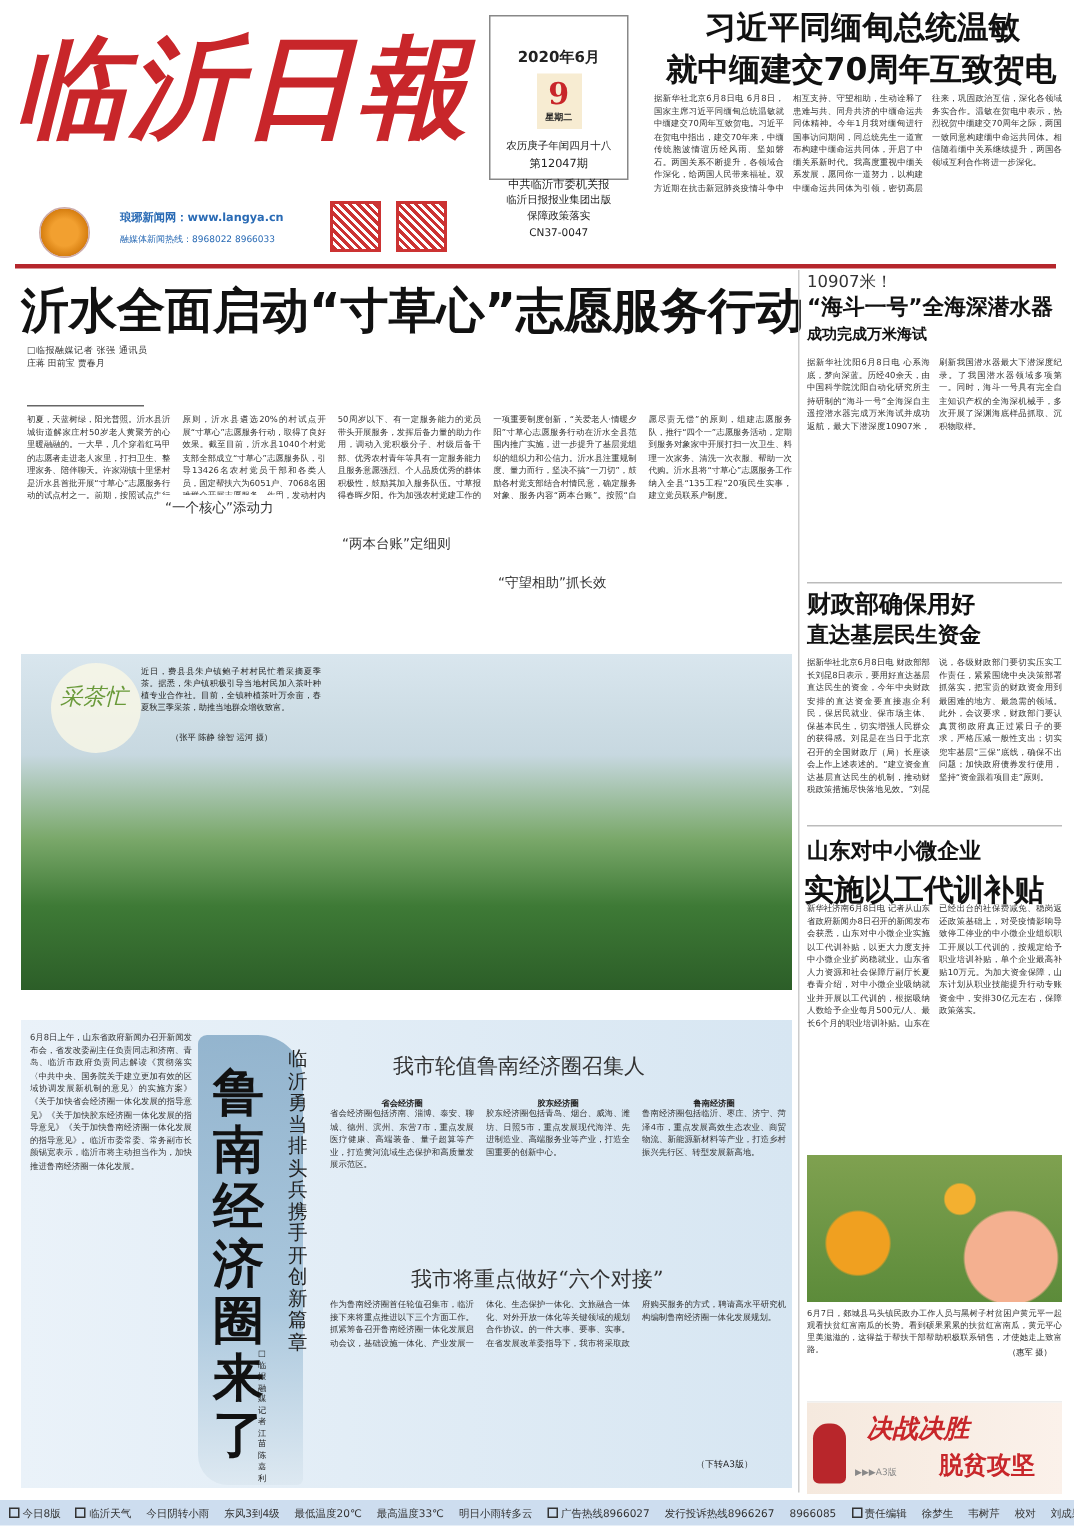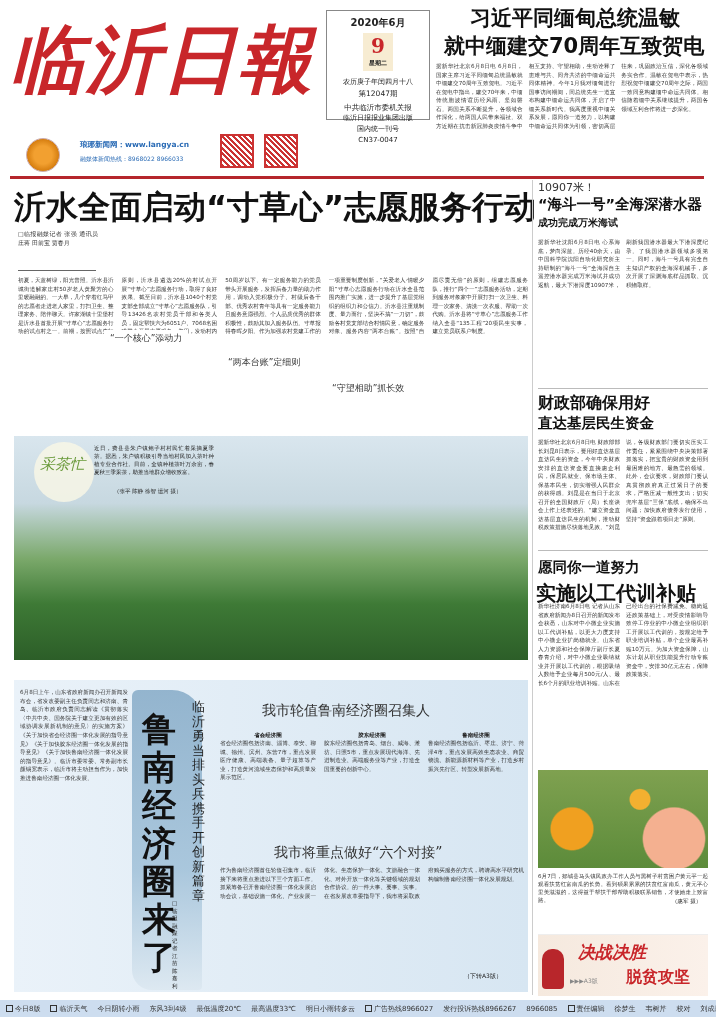--- a/index.html
+++ b/index.html
@@ -1,19 +1,19 @@
 <!DOCTYPE html>
 <html><head>
 <meta charset="utf-8">
 <style>
 *{box-sizing:border-box;margin:0;padding:0}
 body{width:716px;height:1024px;background:#fff;font-family:"DejaVu Sans",sans-serif;position:relative;overflow:hidden;color:#222}
 .abs{position:absolute}
 .mast{left:10px;top:12px;width:300px;height:95px;font-family:"DejaVu Serif",serif;font-size:74px;font-weight:bold;color:#c8262a;letter-spacing:2px;font-style:italic;line-height:95px;white-space:nowrap}
-.datebox{left:326px;top:10px;width:104px;height:110px;border:1px solid #888;text-align:center;font-size:7px;padding-top:6px}
+.datebox{left:326px;top:10px;width:93px;height:110px;border:1px solid #888;text-align:center;font-size:7px;padding-top:22px}
 .datebox .ym{font-size:10px;font-weight:bold;margin-bottom:5px}
 .datebox .day{width:30px;margin:0 auto 6px;background:#f7ecd2;padding:2px 0}
 .datebox .day b{display:block;color:#c8262a;font-family:"DejaVu Serif",serif;font-size:20px;line-height:22px}
 .datebox .day span{font-size:6px;font-weight:bold}
 .datebox div{line-height:11px}
 .logo{left:26px;top:138px;width:34px;height:34px;border-radius:50%;background:radial-gradient(circle,#f2a030 40%,#d67e10 70%,#e9d5b0 72%);border:1px solid #caa}
 .site{left:80px;top:140px;font-size:7.5px;color:#2a6bb5;font-weight:bold;white-space:nowrap}
 .hot{left:80px;top:155px;font-size:6px;color:#2a6bb5;white-space:nowrap}
 .qr{width:34px;height:34px;background:repeating-linear-gradient(45deg,#c33 0 2px,#fff 2px 4px),#fff;border:2px solid #c33}
 .rule{left:10px;width:694px;height:3px;background:#b5262c}
@@ -35,21 +35,21 @@
 <div class="abs datebox">
   <div class="ym">2020年6月</div>
   <div class="day">
     <b>9</b>
     <span>星期二</span>
   </div>
   <div>农历庚子年闰四月十八</div>
   <div style="font-size:7.5px">第12047期</div>
   <div style="font-size:7.5px;margin-top:3px">中共临沂市委机关报</div>
   <div style="font-size:7px">临沂日报报业集团出版</div>
-  <div>国内统一刊号</div>
+  <div>保障政策落实</div>
   <div>CN37-0047</div>
 </div>
 
 <div class="abs logo"></div>
 <div class="abs site">琅琊新闻网：www.langya.cn</div>
 <div class="abs hot">融媒体新闻热线：8968022 8966033</div>
 <div class="abs qr" style="left:220px;top:134px"></div>
 <div class="abs qr" style="left:264px;top:134px"></div>
 
 <div class="abs headline" style="left:470px;top:4px;font-size:21px">习近平同缅甸总统温敏</div>
@@ -102,21 +102,21 @@
 <div class="abs headline" style="left:538px;top:195px;font-size:14.5px">“海斗一号”全海深潜水器</div>
 <div class="abs headline" style="left:538px;top:216px;font-size:10px">成功完成万米海试</div>
 <div class="abs body" style="left:538px;top:238px;width:170px;height:146px;column-count:2;column-gap:6px">据新华社沈阳6月8日电 心系海底，梦向深蓝。历经40余天，由中国科学院沈阳自动化研究所主持研制的“海斗一号”全海深自主遥控潜水器完成万米海试并成功返航，最大下潜深度10907米，刷新我国潜水器最大下潜深度纪录。了我国潜水器领域多项第一。同时，海斗一号具有完全自主知识产权的全海深机械手，多次开展了深渊海底样品抓取、沉积物取样。</div>
 
 <div class="abs" style="left:538px;top:388px;width:170px;height:1px;background:#bbb"></div>
 <div class="abs headline" style="left:538px;top:393px;font-size:16px">财政部确保用好</div>
 <div class="abs headline" style="left:538px;top:414px;font-size:14.5px">直达基层民生资金</div>
 <div class="abs body" style="left:538px;top:438px;width:170px;height:108px;column-count:2;column-gap:6px">据新华社北京6月8日电 财政部部长刘昆8日表示，要用好直达基层直达民生的资金，今年中央财政安排的直达资金要直接惠企利民，保居民就业、保市场主体、保基本民生，切实增强人民群众的获得感。刘昆是在当日于北京召开的全国财政厅（局）长座谈会上作上述表述的。“建立资金直达基层直达民生的机制，推动财税政策措施尽快落地见效。”刘昆说，各级财政部门要切实压实工作责任，紧紧围绕中央决策部署抓落实，把宝贵的财政资金用到最困难的地方、最急需的领域。此外，会议要求，财政部门要认真贯彻政府真正过紧日子的要求，严格压减一般性支出；切实兜牢基层“三保”底线，确保不出问题；加快政府债券发行使用，坚持“资金跟着项目走”原则。</div>
 
 <div class="abs" style="left:538px;top:550px;width:170px;height:1px;background:#bbb"></div>
-<div class="abs headline" style="left:538px;top:558px;font-size:14.5px">愿同你一道努力</div>
+<div class="abs headline" style="left:538px;top:558px;font-size:14.5px">山东对中小微企业</div>
 <div class="abs headline" style="left:536px;top:580px;font-size:20px">实施以工代训补贴</div>
 <div class="abs body" style="left:538px;top:602px;width:170px;height:158px;column-count:2;column-gap:6px">新华社济南6月8日电 记者从山东省政府新闻办8日召开的新闻发布会获悉，山东对中小微企业实施以工代训补贴，以更大力度支持中小微企业扩岗稳就业。山东省人力资源和社会保障厅副厅长夏春青介绍，对中小微企业吸纳就业并开展以工代训的，根据吸纳人数给予企业每月500元/人、最长6个月的职业培训补贴。山东在已经出台的社保费减免、稳岗返还政策基础上，对受疫情影响导致停工停业的中小微企业组织职工开展以工代训的，按规定给予职业培训补贴，单个企业最高补贴10万元。为加大资金保障，山东计划从职业技能提升行动专账资金中，安排30亿元左右，保障政策落实。</div>
 
 <div class="abs pumpkin" style="left:538px;top:770px;width:170px;height:98px"></div>
 <div class="abs body" style="left:538px;top:872px;width:170px;height:34px;font-size:5.5px;line-height:8px">6月7日，郯城县马头镇民政办工作人员与黑树子村贫困户黄元平一起观看扶贫红富南瓜的长势。看到硕果累累的扶贫红富南瓜，黄元平心里美滋滋的，这得益于帮扶干部帮助积极联系销售，才使她走上致富路。</div>
 <div class="abs" style="left:672px;top:898px;font-size:5.5px;white-space:nowrap">（惠军 摄）</div>
 
 <div class="abs banner" style="left:538px;top:934px;width:170px;height:62px">
   <div class="abs" style="left:4px;top:14px;width:22px;height:40px;background:#b8262b;border-radius:10px 10px 4px 4px"></div>
   <div class="abs" style="left:40px;top:6px;font-family:Liberation Serif, serif;font-size:17px;color:#c8262a;font-weight:bold;font-style:italic;white-space:nowrap">决战决胜</div>

